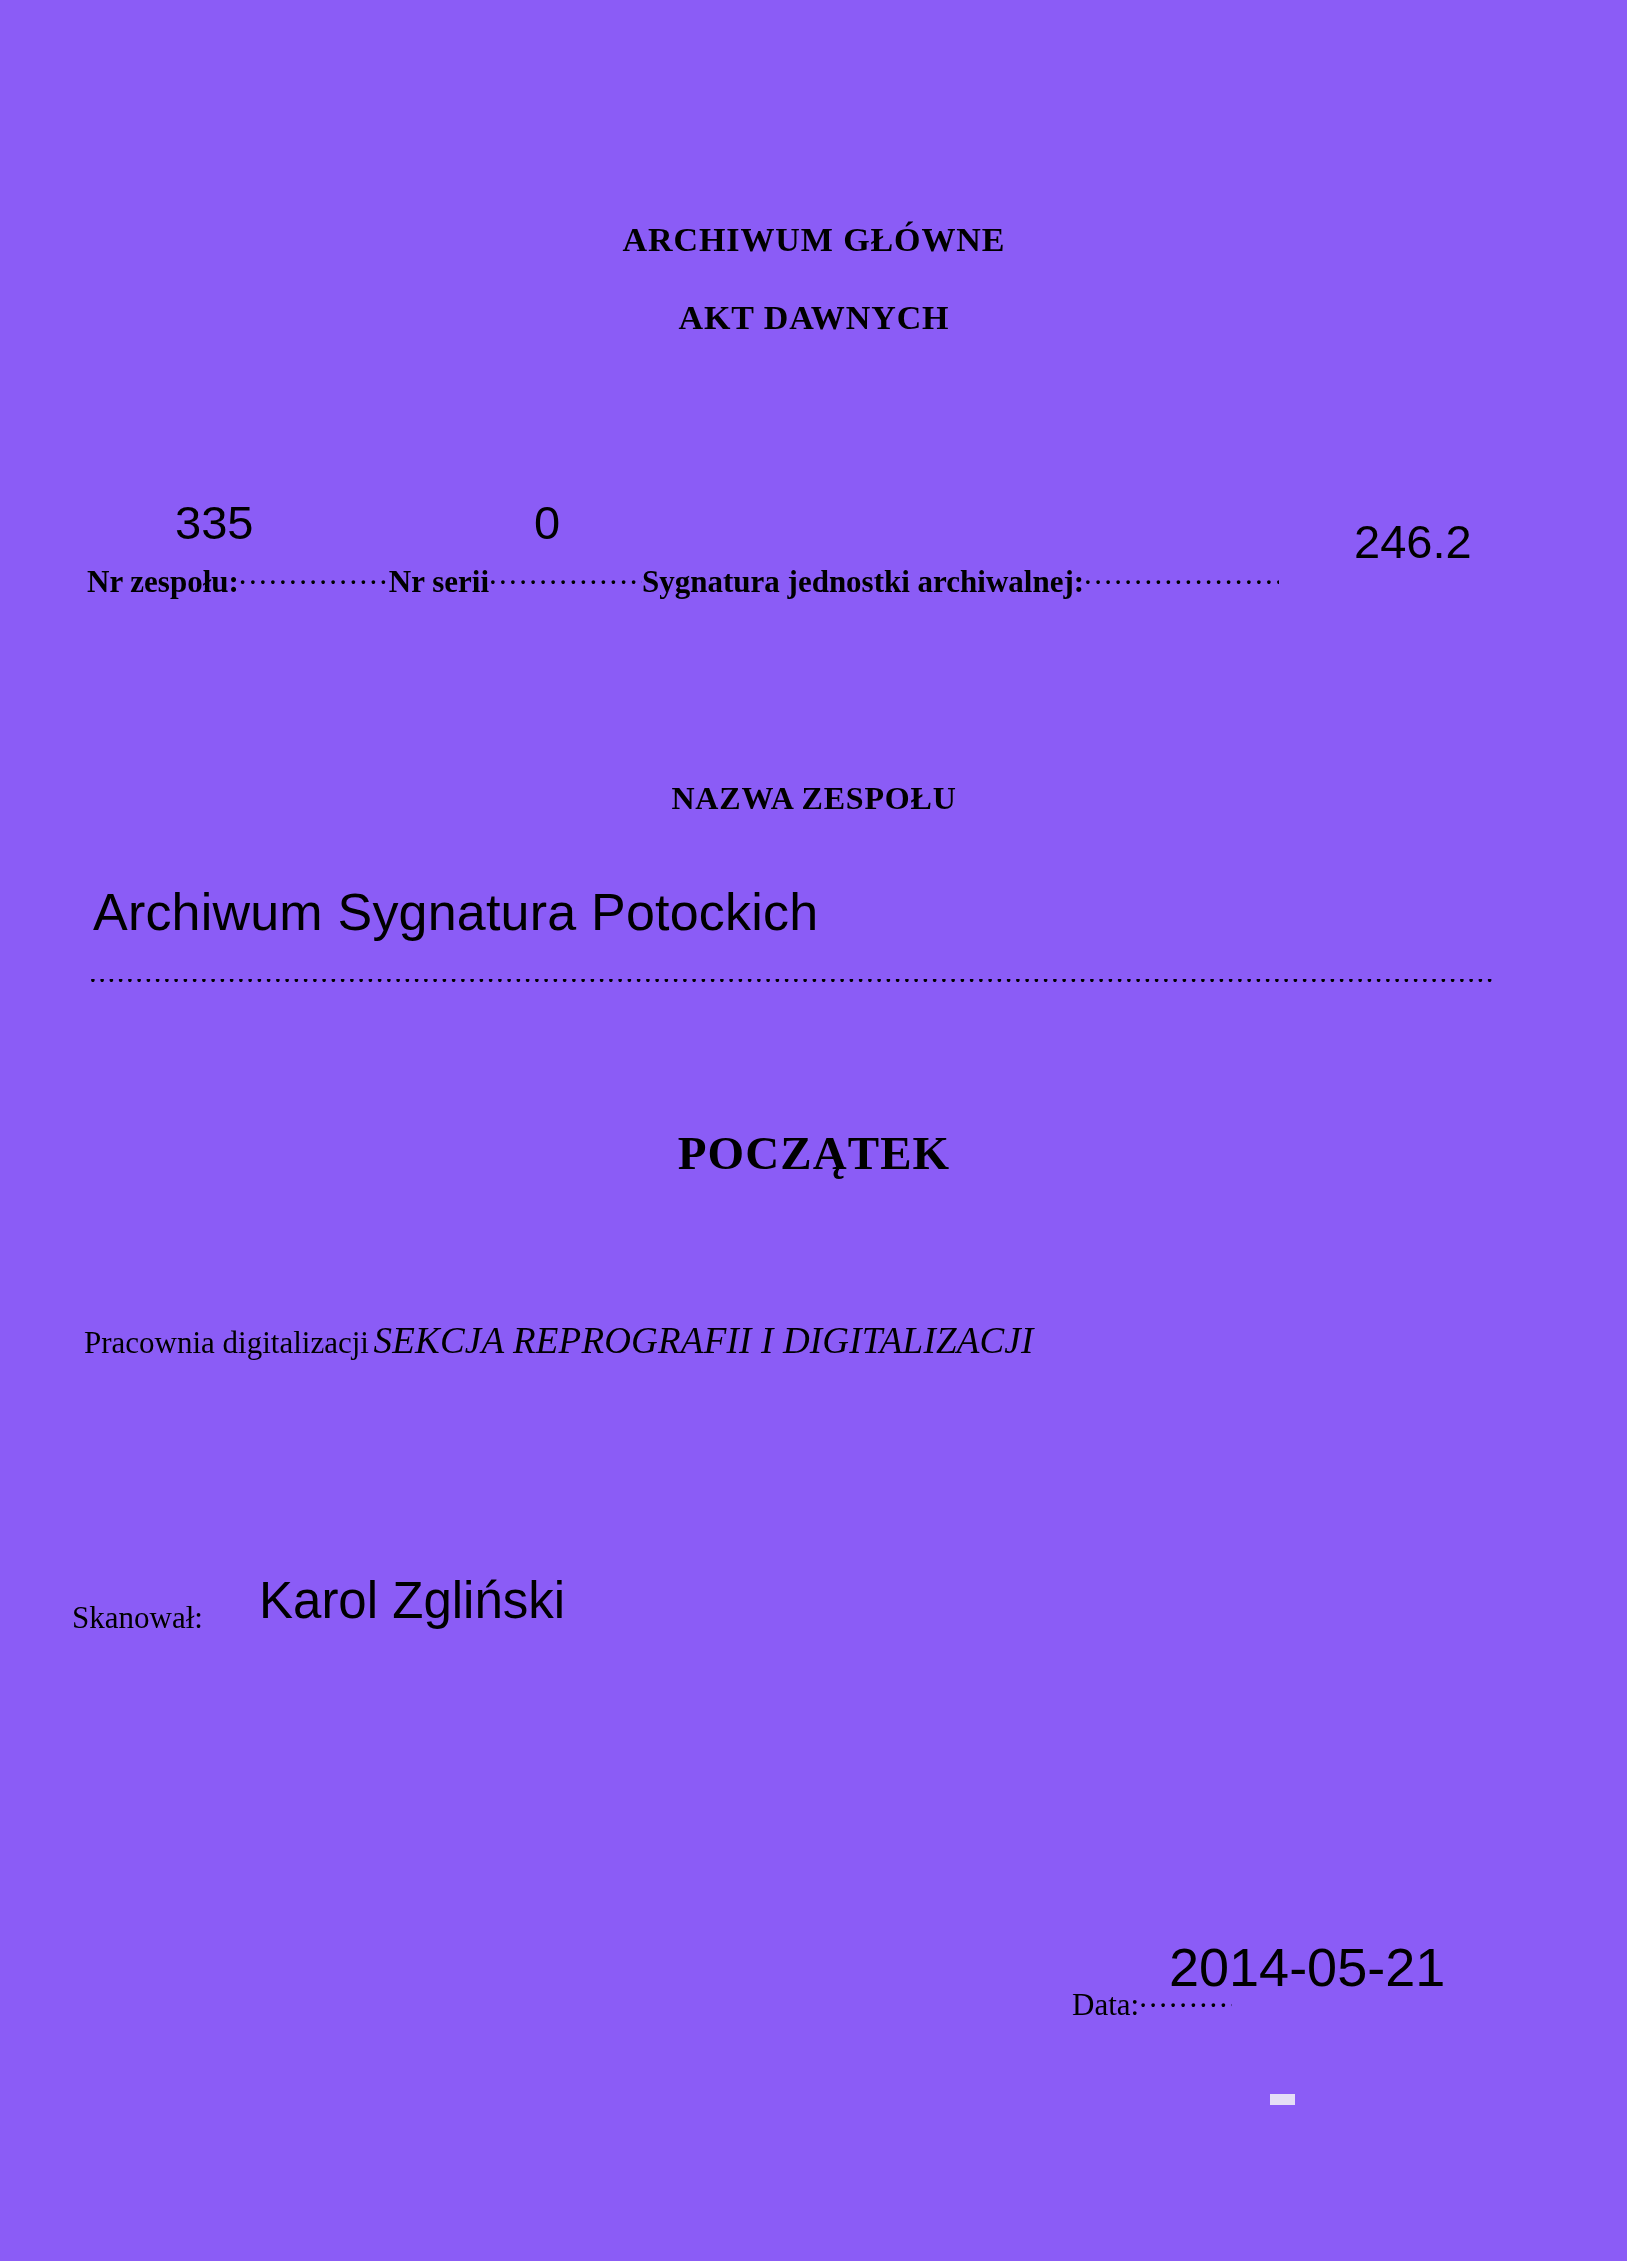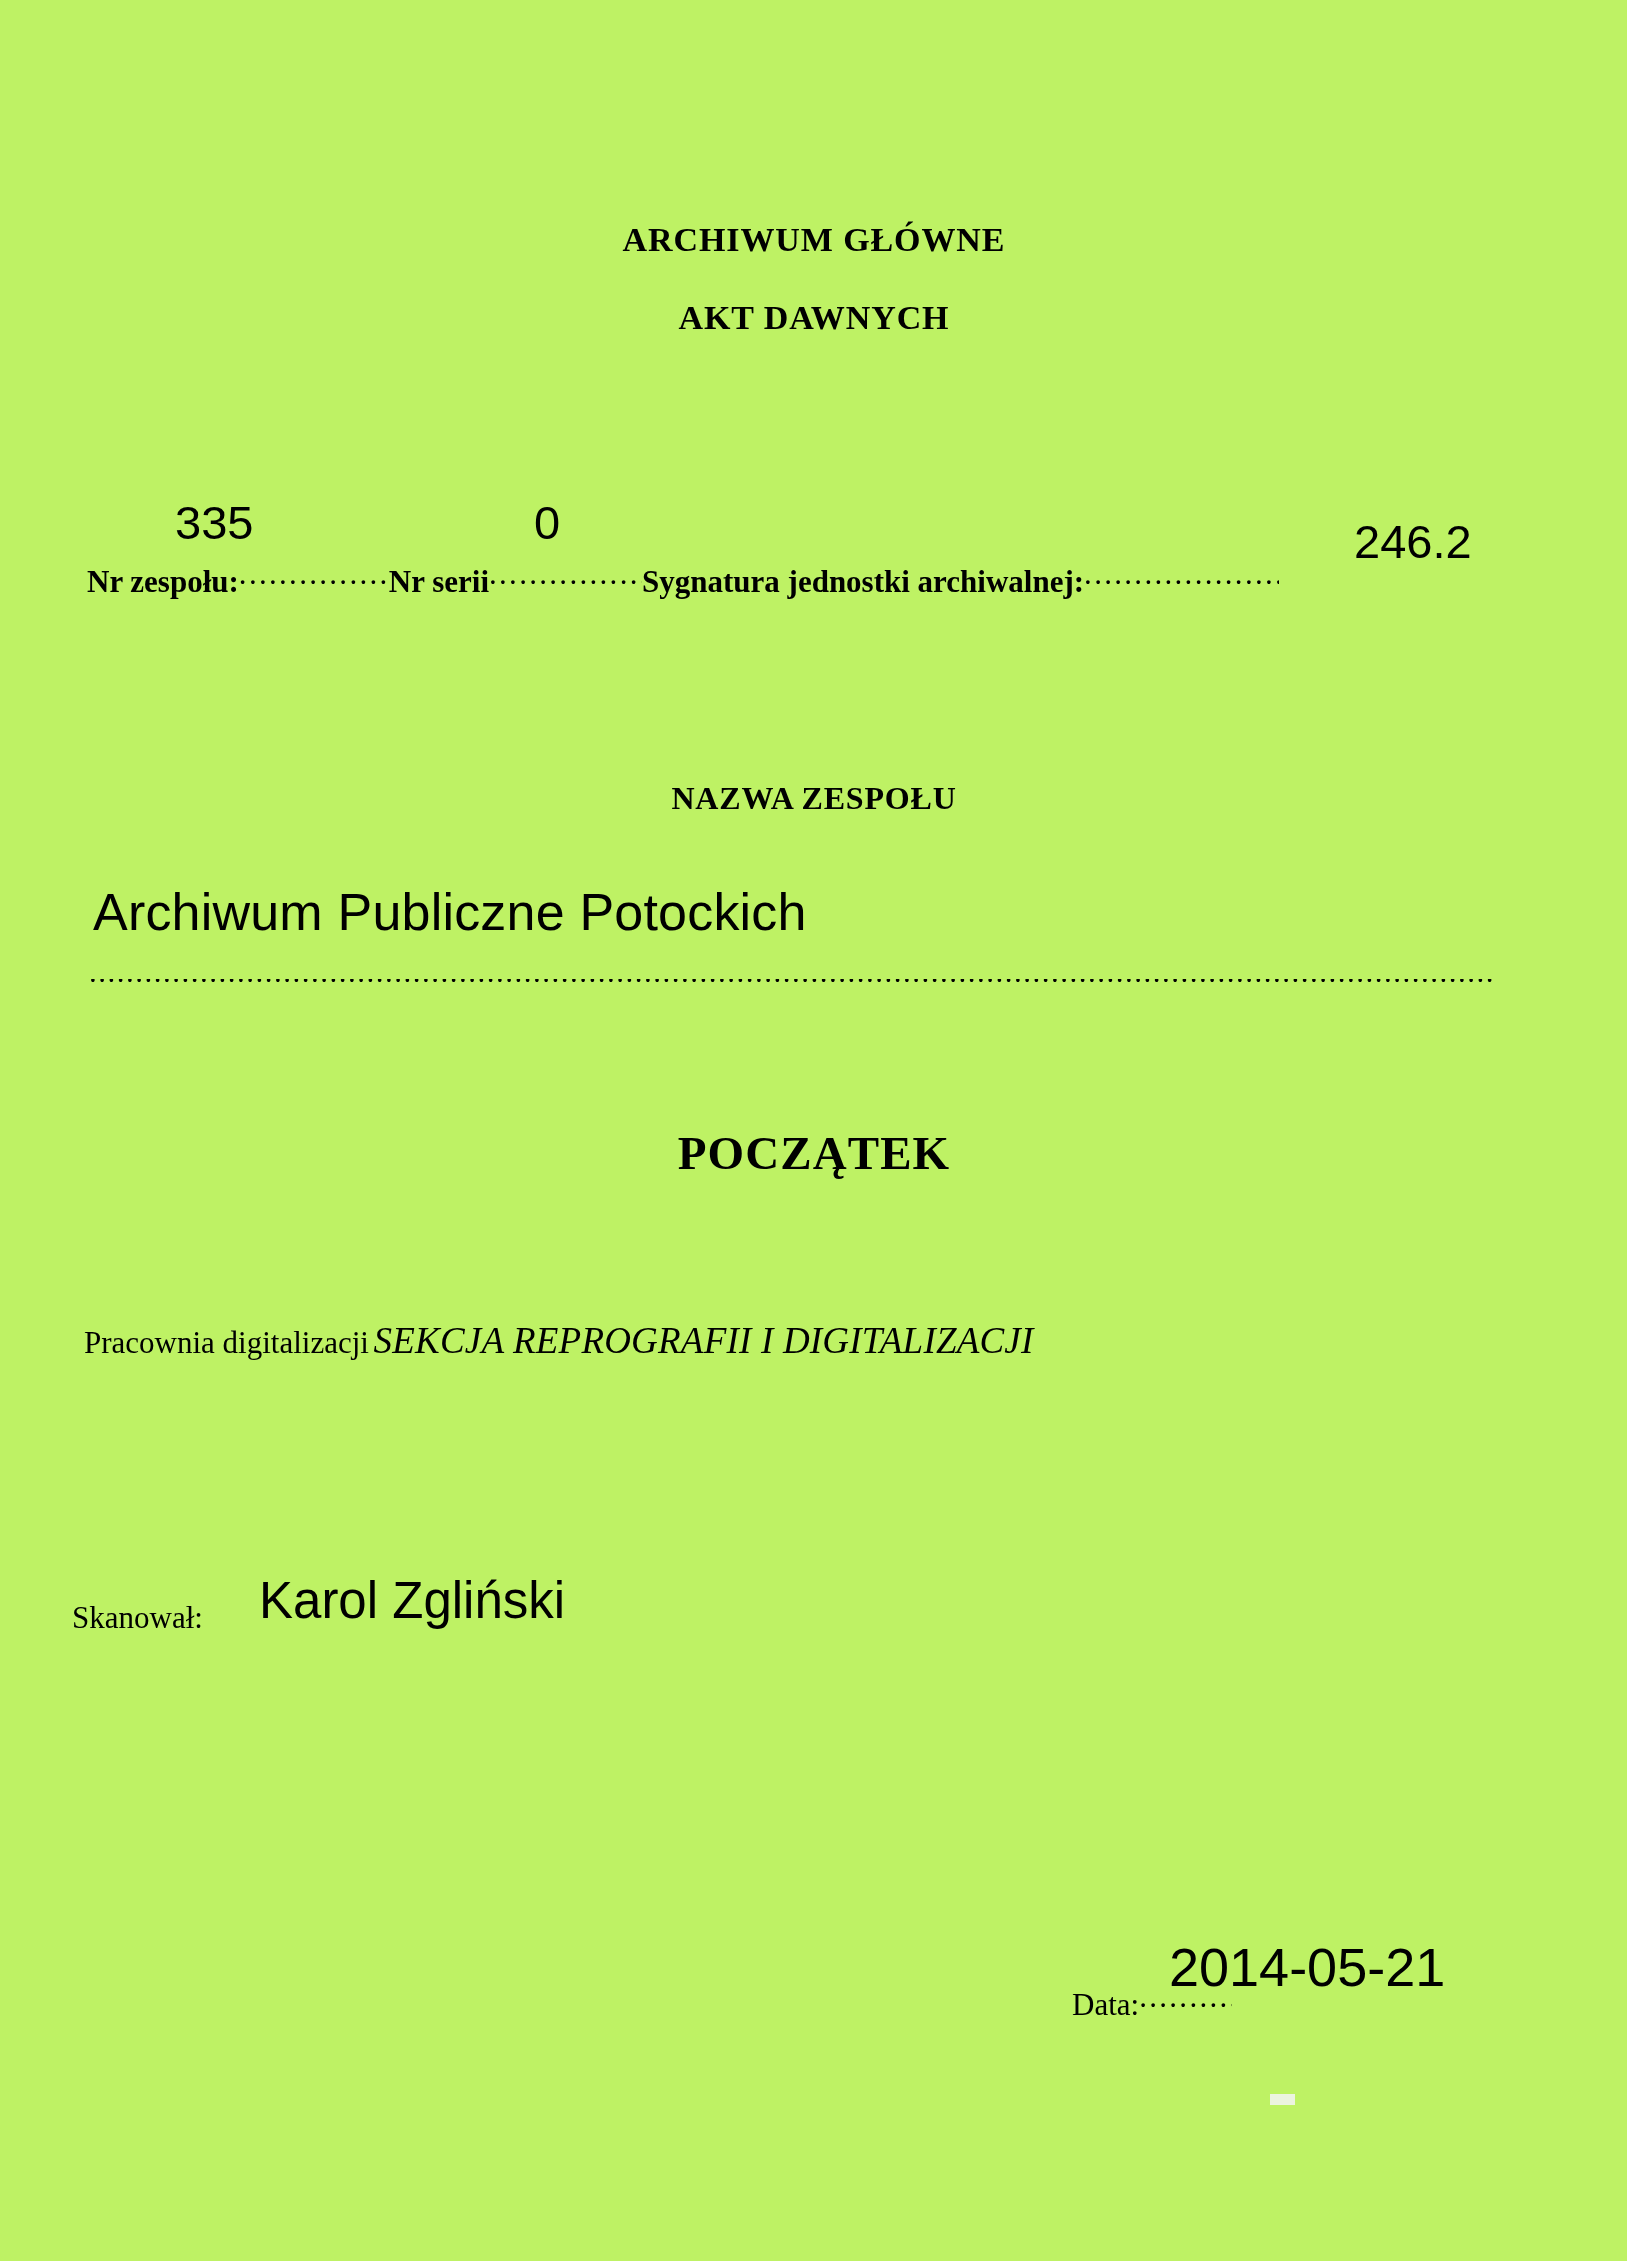--- a/index.html
+++ b/index.html
@@ -13,21 +13,21 @@
     position: relative;
     overflow: hidden;
     font-family: "Liberation Serif", serif;
     color: #000000;
     -webkit-font-smoothing: antialiased;
   }
 
   .page {
     position: absolute;
     inset: 0;
-    background: #bef264;
+    background: #8b5cf6;
   }
 
   
   .abs { position: absolute; white-space: nowrap; }
 
   
   .hdr {
     width: 100%;
     text-align: center;
     font-family: "Liberation Serif", serif;
@@ -210,21 +210,21 @@
   </div>
 
   <div class="val" id="val-zespolu">335</div>
 
   <div class="val" id="val-serii">0</div>
 
   <div class="val" id="val-sygn">246.2</div>
 
   <div class="abs" id="nazwa-heading">NAZWA ZESPOŁU</div>
 
-  <div class="abs" id="zespol-name">Archiwum Publiczne Potockich</div>
+  <div class="abs" id="zespol-name">Archiwum Sygnatura Potockich</div>
 
   <div class="abs" id="zespol-rule">
     <span>....................................................................................................................................................................................................................................................................................</span>
   </div>
 
   <div class="abs" id="pracownia">
     <span>Pracownia digitalizacji</span><span class="dept">SEKCJA REPROGRAFII I DIGITALIZACJI</span>
   </div>
 
   <div class="abs" id="poczatek">POCZĄTEK</div>

